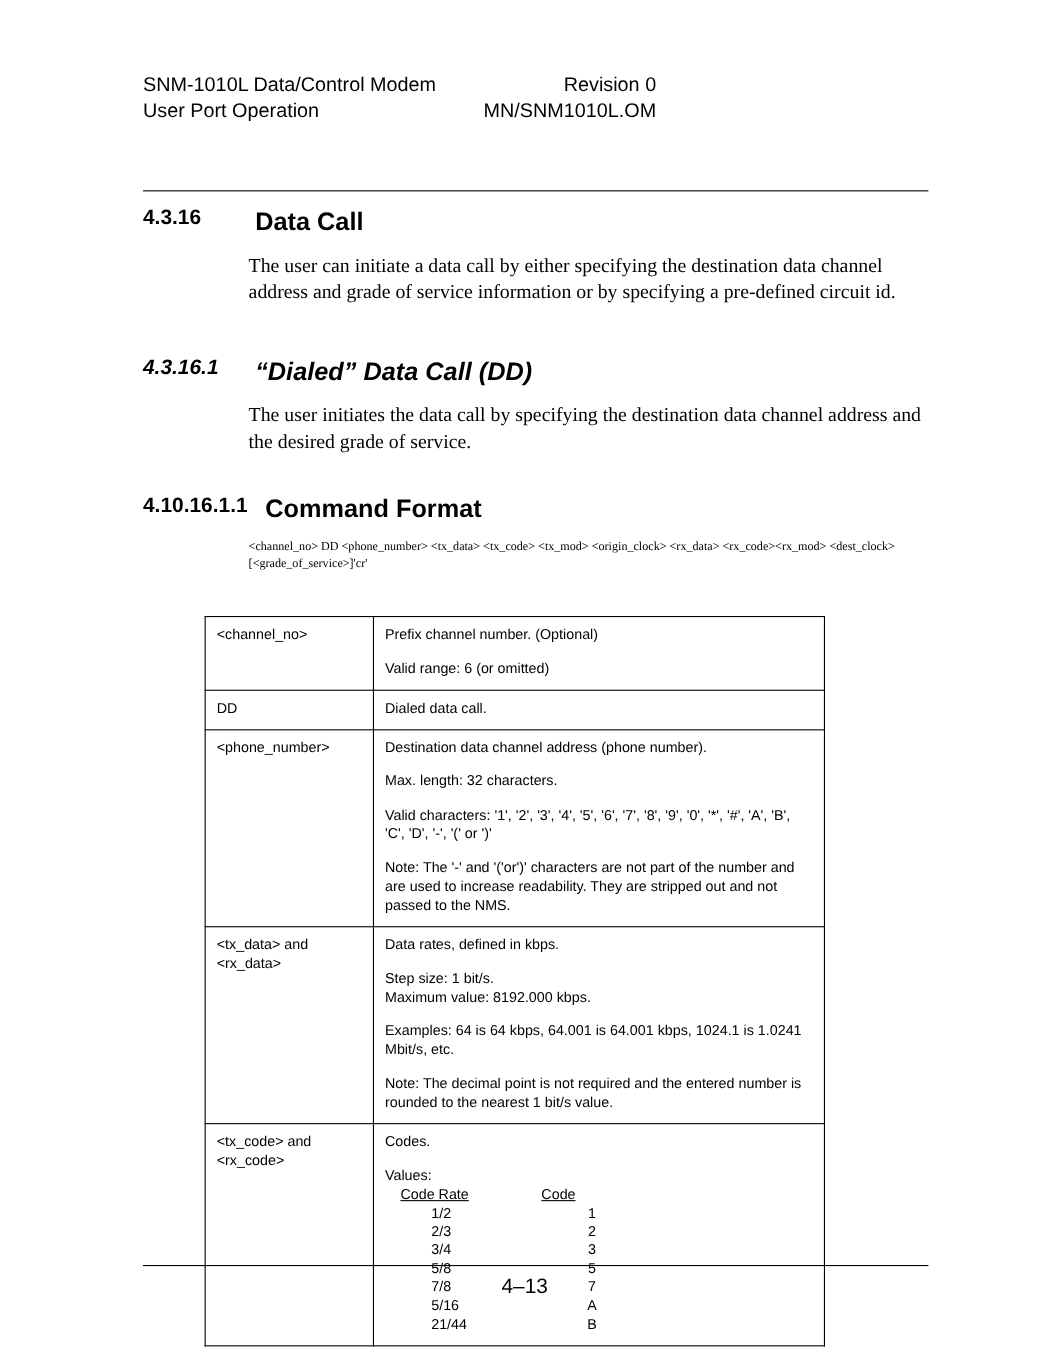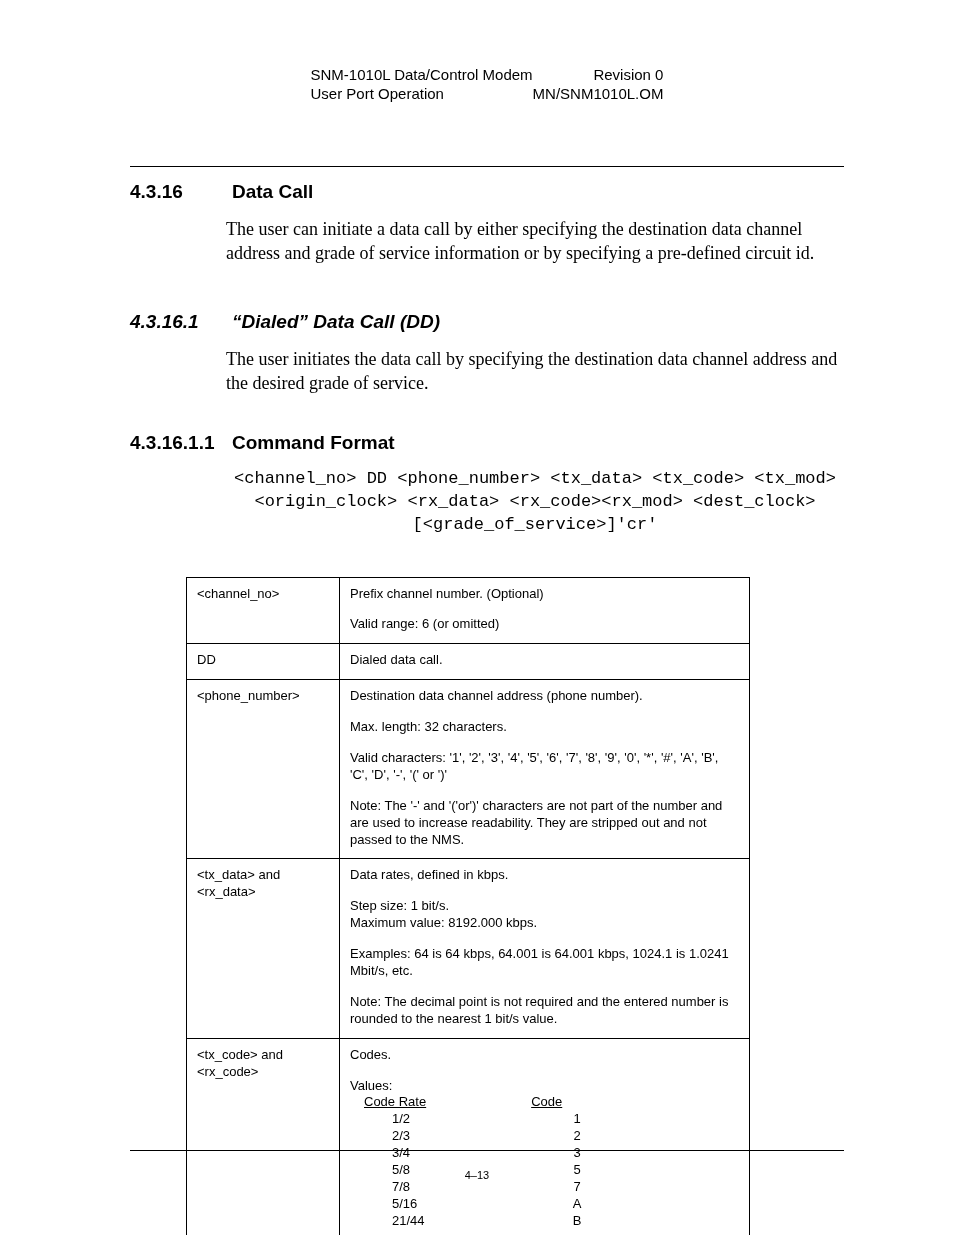--- a/index.html
+++ b/index.html
@@ -12,24 +12,25 @@
   }
   .page {
     width: 954px;
     height: 1235px;
     position: relative;
     box-sizing: border-box;
     padding: 66px 110px 0 130px;
   }
   .running-head {
     font-family: Arial, Helvetica, sans-serif;
-    font-size: 15px;
+    font-size: 18px;
     line-height: 1.25;
     display: flex;
-    justify-content: center;
+    justify-content: flex-start;
+    gap: 43px;
   }
   .running-head .right { text-align: right; }
   .rule {
     border: none;
     border-top: 1.5px solid #000;
     margin: 62px 0 0 0;
   }
   .sec {
     display: flex;
     gap: 16px;
@@ -37,35 +38,34 @@
   }
   .sec-num {
     font-family: Arial, Helvetica, sans-serif;
     font-weight: bold;
     font-size: 19px;
     min-width: 86px;
   }
   .sec-title {
     font-family: Arial, Helvetica, sans-serif;
     font-weight: bold;
-    font-size: 19px;
+    font-size: 23px;
     text-align: right;
   }
   .body-p {
     font-family: "Times New Roman", Times, serif;
     font-size: 18px;
     line-height: 1.35;
     margin: 14px 0 0 96px;
   }
   .cmd-p {
-    font-family: Liberation Mono, monospace;
-    font-size: 17px;
+    font-family: Liberation Serif, serif;
+    font-size: 11px;
     line-height: 1.35;
     margin: 14px 0 0 96px;
-    text-align: center;
   }
   .gap-lg { margin-top: 46px; font-style: italic; }
   .gap-md { margin-top: 36px; }
   table.params {
     font-family: Arial, Helvetica, sans-serif;
     font-size: 13px;
     border-collapse: collapse;
     margin: 40px 0 0 56px;
     width: 564px;
   }
@@ -74,21 +74,21 @@
     vertical-align: top;
     padding: 8px 10px 10px 10px;
     line-height: 1.3;
   }
   table.params td.param-name { width: 132px; }
   .cell-block { margin: 0; }
   .cell-block + .cell-block { margin-top: 14px; }
   .tight .cell-block + .cell-block { margin-top: 0; }
   .code-table {
     display: flex;
-    gap: 105px;
+    gap: 66px;
     margin-top: 0;
   }
   .code-col { display: flex; flex-direction: column; }
   .code-col .hdr { text-decoration: underline; }
   .code-col .row { padding-left: 0; margin-left: 28px; }
   .code-col.codes .row { text-align: center; width: 36px; }
   .footer-rule {
     position: absolute;
     left: 130px;
     right: 110px;
@@ -96,21 +96,21 @@
     border: none;
     border-top: 1px solid #000;
   }
   .page-num {
     position: absolute;
     left: 0;
     right: 0;
     bottom: 54px;
     text-align: center;
     font-family: Arial, Helvetica, sans-serif;
-    font-size: 11px;
+    font-size: 19px;
   }
 </style>
 </head>
 <body>
 
 <div class="page">
 
   <div class="running-head">
     <div class="left">
       <div>SNM-1010L Data/Control Modem</div>
@@ -130,21 +130,21 @@
   </div>
   <p class="body-p">The user can initiate a data call by either specifying the destination data channel address and grade of service information or by specifying a pre-defined circuit id.</p>
 
   <div class="sec gap-lg">
     <div class="sec-num">4.3.16.1</div>
     <div class="sec-title">“Dialed” Data Call (DD)</div>
   </div>
   <p class="body-p">The user initiates the data call by specifying the destination data channel address and the desired grade of service.</p>
 
   <div class="sec gap-md">
-    <div class="sec-num">4.3.16.1.1</div>
+    <div class="sec-num">4.10.16.1.1</div>
     <div class="sec-title">Command Format</div>
   </div>
   <p class="cmd-p"> &lt;channel_no&gt; DD &lt;phone_number&gt; &lt;tx_data&gt; &lt;tx_code&gt; &lt;tx_mod&gt; &lt;origin_clock&gt; &lt;rx_data&gt; &lt;rx_code&gt;&lt;rx_mod&gt; &lt;dest_clock&gt; [&lt;grade_of_service&gt;]'cr'</p>
 
   <table class="params">
     <tbody>
         <tr>
       <td class="param-name">&lt;channel_no&gt;</td>
       <td>
         <div class="cell-block">Prefix channel number. (Optional)</div>

